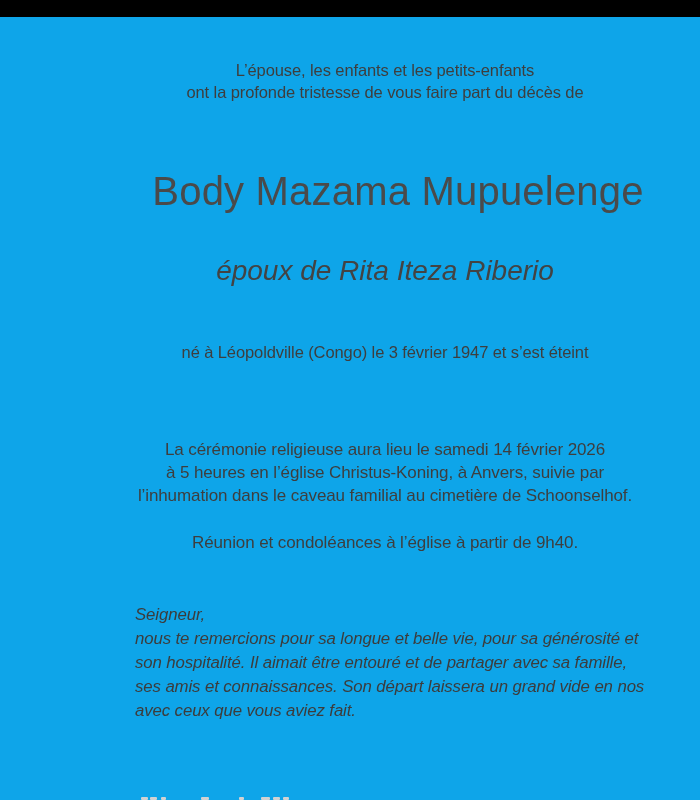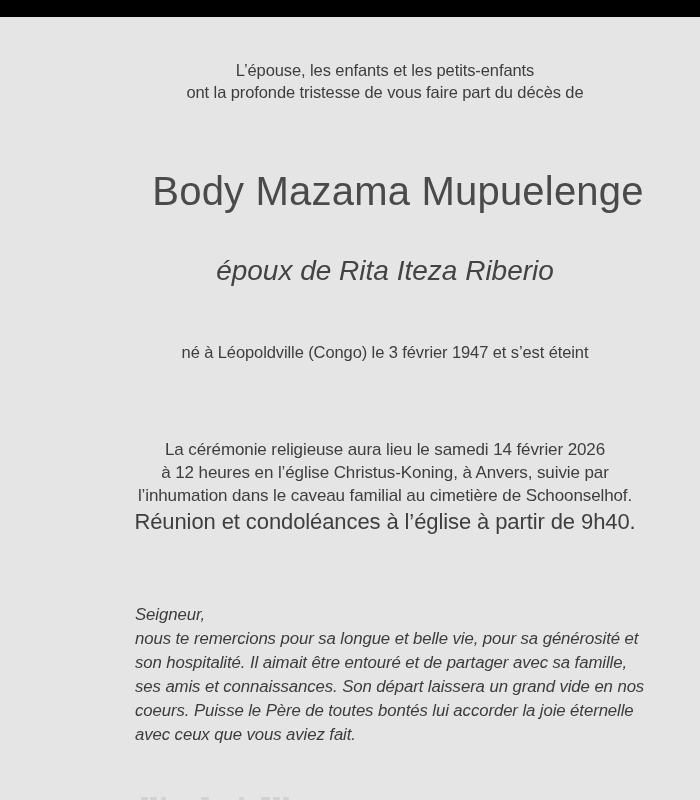--- a/index.html
+++ b/index.html
@@ -8,21 +8,21 @@
     background: #ffffff;
     width: 700px;
     height: 800px;
     overflow: hidden;
     font-family: "Liberation Sans", sans-serif;
   }
   .page {
     position: relative;
     width: 700px;
     height: 800px;
-    background: #e5e5e5;
+    background: #0ea5e9;
   }
   .top-bar {
     position: absolute;
     left: 0;
     top: 0;
     width: 700px;
     height: 17px;
     background: #000000;
   }
   
@@ -70,22 +70,22 @@
     line-height: 23px;
     letter-spacing: -0.1px;
   }
   .ceremony {
     top: 438px;
     font-size: 17px;
     line-height: 23px;
     letter-spacing: -0.1px;
   }
   .condolences {
-    top: 510px;
-    font-size: 22px;
+    top: 531px;
+    font-size: 17px;
     line-height: 23px;
     letter-spacing: -0.1px;
   }
   .prayer {
     top: 603px;
     text-align: left;
     padding-left: 55px;
     width: 555px;
     font-style: italic;
     font-size: 16.8px;
@@ -135,32 +135,31 @@
     <h1 class="block deceased-name">Body Mazama Mupuelenge</h1>
 
     <div class="block relation">époux de Rita Iteza Riberio</div>
 
     <section class="block birth-death">
       <div class="line">né à Léopoldville (Congo) le 3 février 1947 et s’est éteint</div>
     </section>
 
     <section class="block ceremony">
       <div class="line">La cérémonie religieuse aura lieu le samedi 14 février 2026</div>
-      <div class="line">à 12 heures en l’église Christus-Koning, à Anvers, suivie par</div>
+      <div class="line">à 5 heures en l’église Christus-Koning, à Anvers, suivie par</div>
       <div class="line">l’inhumation dans le caveau familial au cimetière de Schoonselhof.</div>
     </section>
 
     <div class="block condolences">Réunion et condoléances à l’église à partir de 9h40.</div>
 
     <section class="block prayer">
       <div class="line">Seigneur,</div>
       <div class="line">nous te remercions pour sa longue et belle vie, pour sa générosité et</div>
       <div class="line">son hospitalité. Il aimait être entouré et de partager avec sa famille,</div>
       <div class="line">ses amis et connaissances. Son départ laissera un grand vide en nos</div>
-      <div class="line">coeurs. Puisse le Père de toutes bontés lui accorder la joie éternelle</div>
       <div class="line">avec ceux que vous aviez fait.</div>
     </section>
 
   </div>
 
   <div class="clipped-line">
     <span class="frag"></span>
     <span class="frag"></span>
     <span class="frag"></span>
     <span class="frag"></span>

